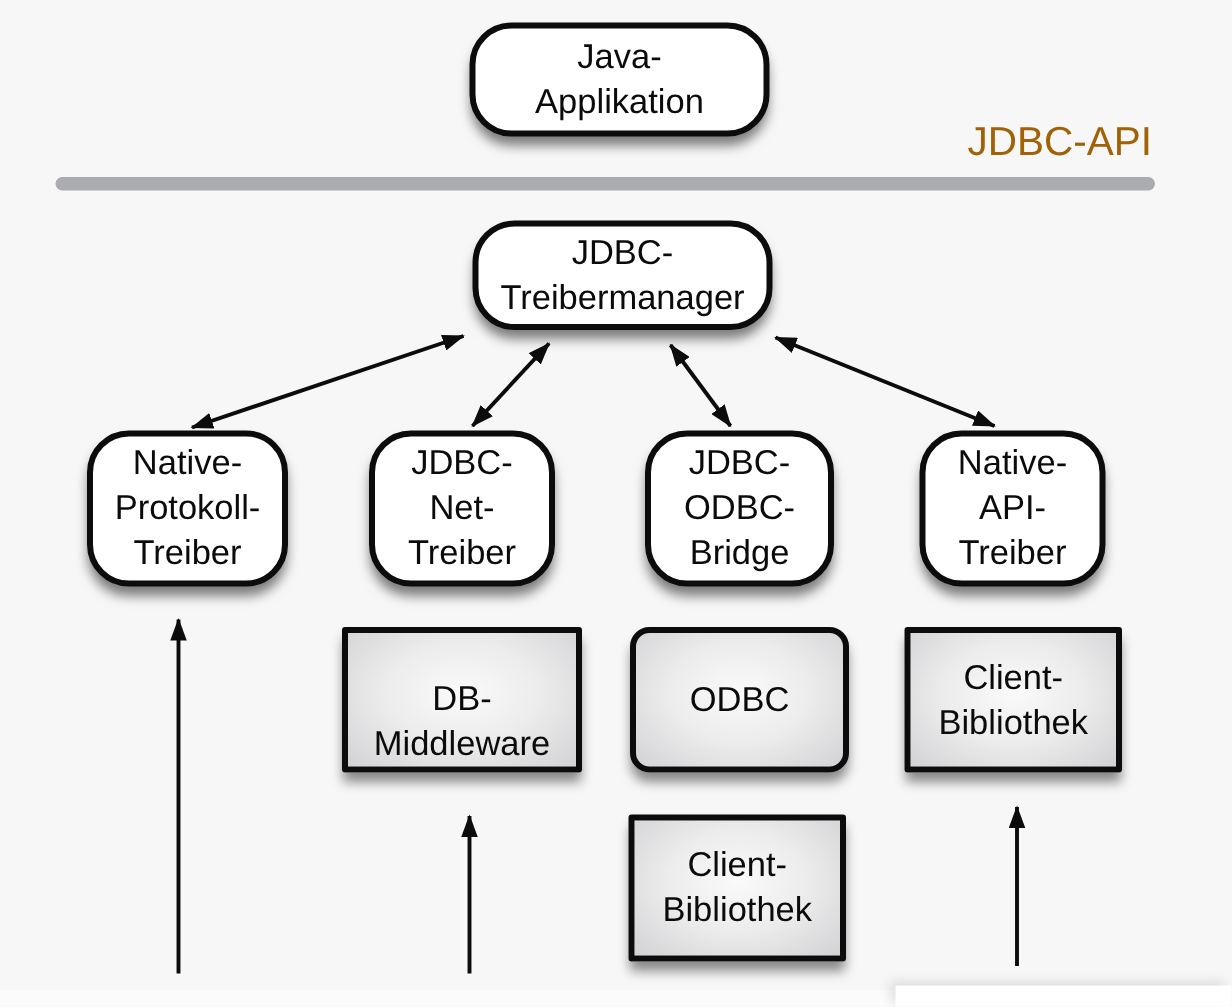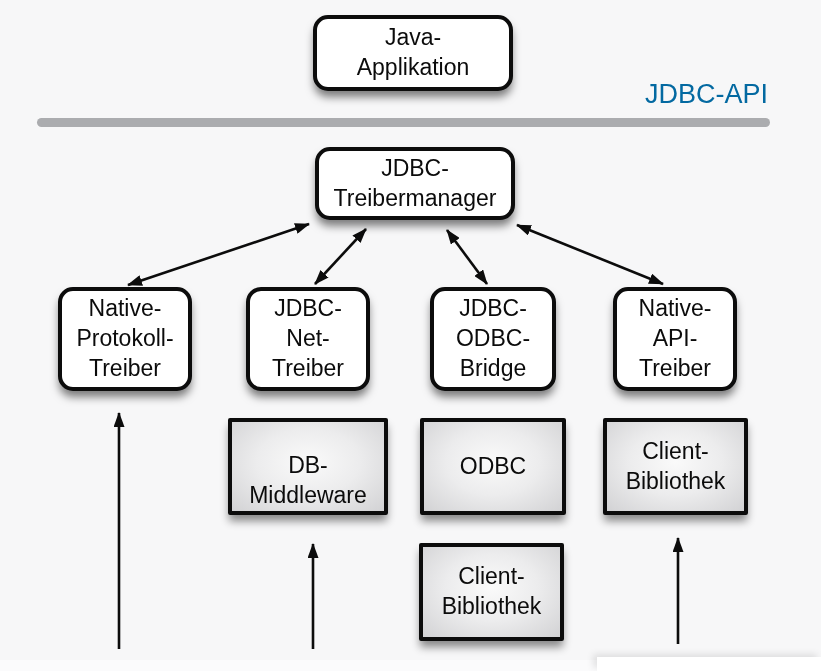--- a/index.html
+++ b/index.html
@@ -18,41 +18,41 @@
     position:absolute;
     display:flex; align-items:center; justify-content:center;
     text-align:center;
     border:4px solid #0c0c0c;
     font-size:23px; line-height:1.3;
     color:#0b0b0b;
   }
   .node .lbl { white-space:pre-line; }
 
   .rounded {
-    border-radius:15px;
+    border-radius:28px;
     background:#ffffff;
     box-shadow:0 7px 8px -1px rgba(0,0,0,0.50);
   }
   .grayed {
     border-radius:2px;
     background:radial-gradient(ellipse at 50% 45%, #fafafa 0%, #ececed 48%, #d2d2d4 100%);
     box-shadow:0 7px 8px -1px rgba(0,0,0,0.45);
   }
 
   .api-line {
     position:absolute; left:37px; top:118px;
     width:733px; height:9px;
     border-radius:5px;
     background:#abacaf;
   }
   .api-label {
     position:absolute; left:598px; top:79px; width:170px;
     text-align:right;
     font-size:27px;
-    color:#0369a1;
+    color:#a16207;
   }
 
   .bottom-fragment {
     position:absolute; left:597px; top:657px; width:224px; height:14px;
     background:#ffffff;
     box-shadow:-4px -3px 7px rgba(0,0,0,0.10);
   }
   .bottom-strip {
     position:absolute; left:0; top:660px; width:821px; height:11px;
     background:#fbfbfc;
@@ -118,21 +118,21 @@
     <span class="lbl">Native-
 API-
 Treiber</span>
   </div>
 
   <div class="node grayed" style="left:228px; top:418px; width:160px; height:97px;align-items:flex-end;">
     <span class="lbl">DB-
 Middleware</span>
   </div>
 
-  <div class="node grayed" style="left:420px; top:418px; width:146px; height:97px;">
+  <div class="node grayed" style="left:420px; top:418px; width:146px; height:97px;border-radius:13px;">
     <span class="lbl">ODBC</span>
   </div>
 
   <div class="node grayed" style="left:603px; top:418px; width:145px; height:97px;">
     <span class="lbl">Client-
 Bibliothek</span>
   </div>
 
   <div class="node grayed" style="left:419px; top:543px; width:145px; height:98px;">
     <span class="lbl">Client-

